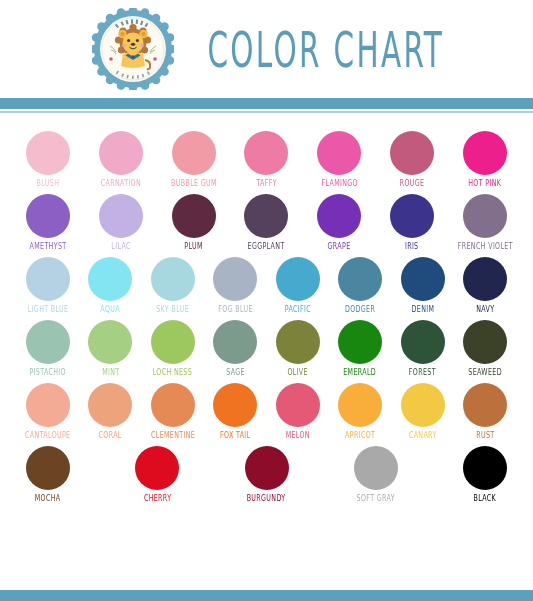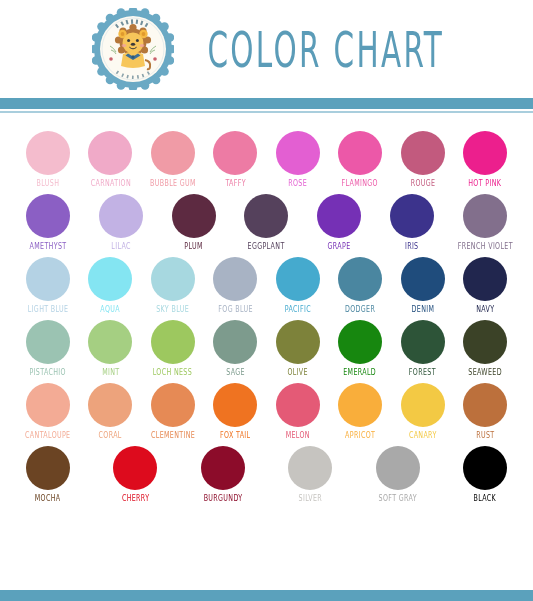--- a/index.html
+++ b/index.html
@@ -231,24 +231,20 @@
         </div>
         <div class="swatch-cell">
           <div class="dot" style="background: rgb(240, 155, 166);"></div>
           <div class="swatch-label" style="color: rgb(240, 155, 166);">BUBBLE GUM</div>
         </div>
         <div class="swatch-cell">
           <div class="dot" style="background: rgb(237, 123, 164);"></div>
           <div class="swatch-label" style="color: rgb(237, 123, 164);">TAFFY</div>
         </div>
         <div class="swatch-cell">
-          <div class="dot" style="background: rgb(227, 95, 210);"></div>
-          <div class="swatch-label" style="color: rgb(227, 95, 210);">ROSE</div>
-        </div>
-        <div class="swatch-cell">
           <div class="dot" style="background: rgb(236, 88, 168);"></div>
           <div class="swatch-label" style="color: rgb(236, 88, 168);">FLAMINGO</div>
         </div>
         <div class="swatch-cell">
           <div class="dot" style="background: rgb(194, 90, 126);"></div>
           <div class="swatch-label" style="color: rgb(194, 90, 126);">ROUGE</div>
         </div>
         <div class="swatch-cell">
           <div class="dot" style="background: rgb(236, 31, 141);"></div>
           <div class="swatch-label" style="color: rgb(236, 31, 141);">HOT PINK</div>
@@ -393,24 +389,20 @@
         </div>
         <div class="swatch-cell">
           <div class="dot" style="background: rgb(221, 11, 29);"></div>
           <div class="swatch-label" style="color: rgb(221, 11, 29);">CHERRY</div>
         </div>
         <div class="swatch-cell">
           <div class="dot" style="background: rgb(140, 12, 42);"></div>
           <div class="swatch-label" style="color: rgb(140, 12, 42);">BURGUNDY</div>
         </div>
         <div class="swatch-cell">
-          <div class="dot" style="background: rgb(198, 196, 192);"></div>
-          <div class="swatch-label" style="color: rgb(198, 196, 192);">SILVER</div>
-        </div>
-        <div class="swatch-cell">
           <div class="dot" style="background: rgb(169, 169, 169);"></div>
           <div class="swatch-label" style="color: rgb(169, 169, 169);">SOFT GRAY</div>
         </div>
         <div class="swatch-cell">
           <div class="dot" style="background: rgb(0, 0, 0);"></div>
           <div class="swatch-label" style="color: rgb(0, 0, 0);">BLACK</div>
         </div>
       </div>
     </div>
 

